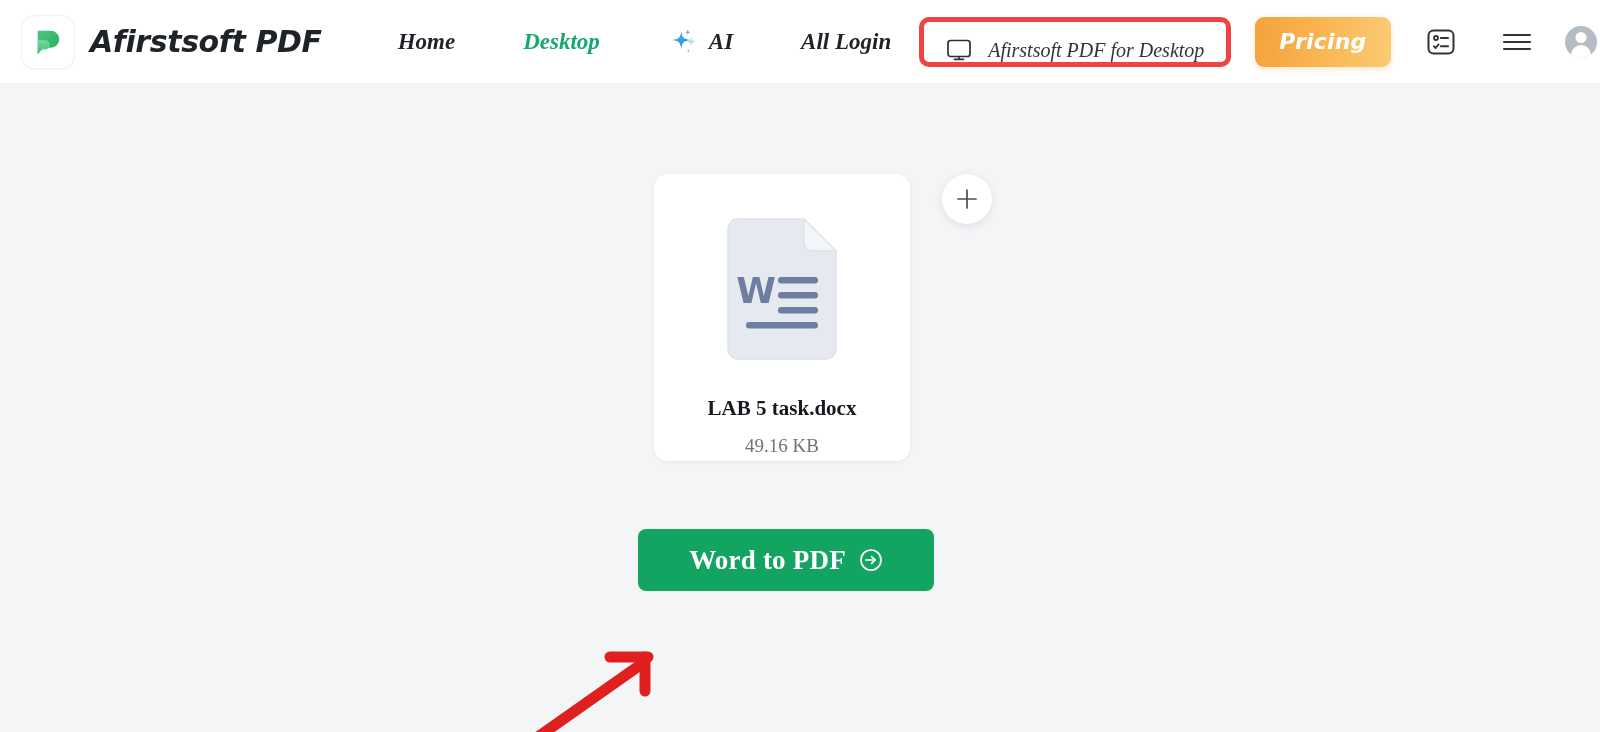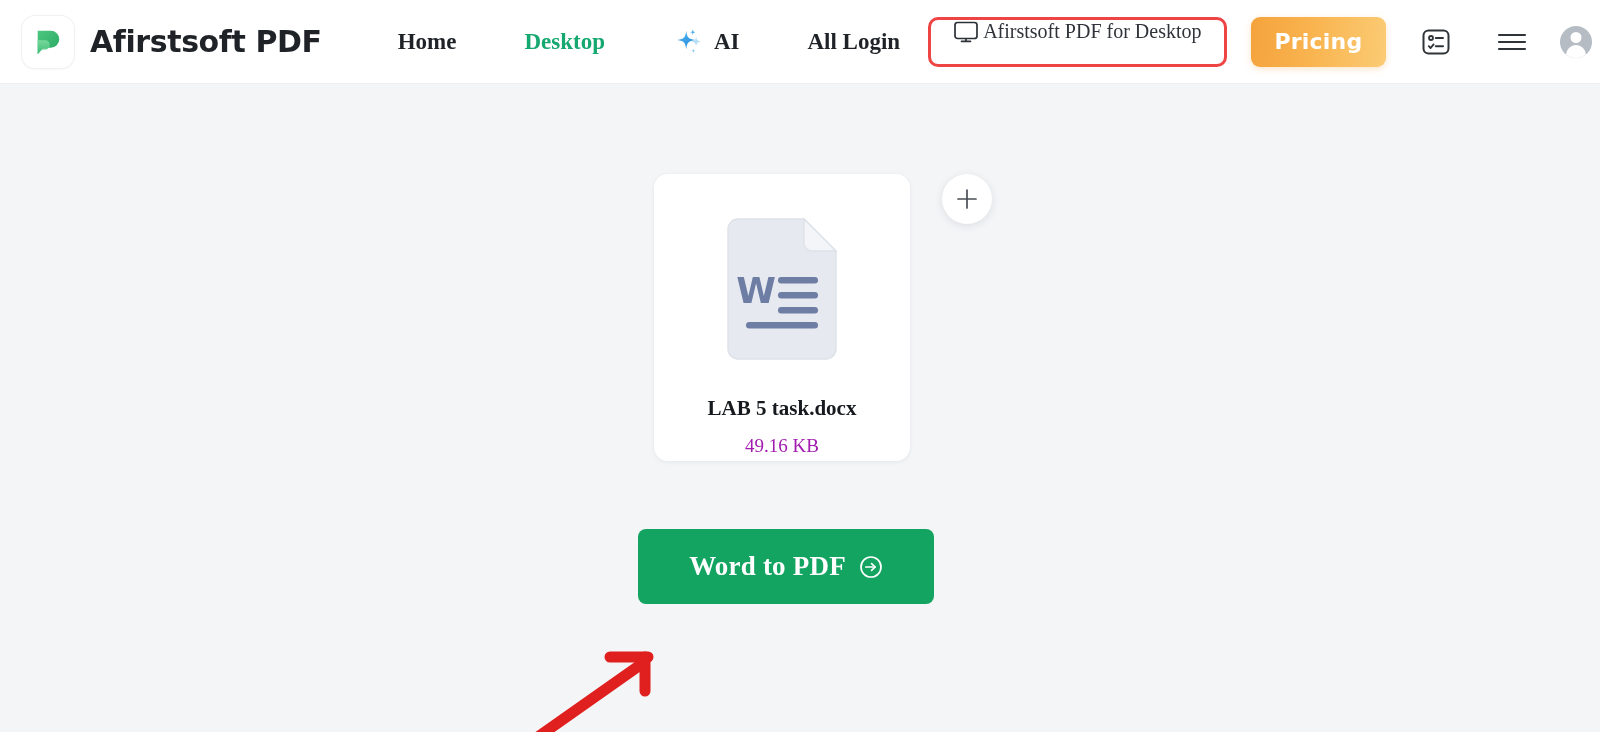--- a/index.html
+++ b/index.html
@@ -18,20 +18,21 @@
 
   
   .header {
     height: 84px;
     width: 100%;
     background: #ffffff;
     display: flex;
     align-items: center;
     border-bottom: 1px solid #eef0f3;
     position: relative;
+    font-style: italic;
   }
 
   .brand {
     display: flex;
     align-items: center;
     margin-left: 22px;
     gap: 16px;
   }
 
   .logo-box {
@@ -88,25 +89,25 @@
   .header-right {
     margin-left: auto;
     display: flex;
     align-items: center;
     gap: 0;
     padding-right: 16px;
   }
 
   .desktop-btn {
     display: flex;
-    align-items: flex-start;
-    gap: 4px;
+    align-items: flex-end;
+    gap: 16px;
     height: 50px;
     padding: 0 22px;
-    border: 3px solid #ef4444;
+    border: 5px solid #ef4444;
     border-radius: 10px;
     background: #fff;
     cursor: pointer;
     white-space: nowrap;
   }
 
   .desktop-btn-label {
     font-family: "Liberation Serif", serif;
     font-size: 20px;
     color: #30343a;
@@ -228,21 +229,21 @@
     font-size: 21px;
     font-weight: 700;
     color: #16191d;
     text-align: center;
   }
 
   .file-size {
     margin-top: 14px;
     font-family: "Liberation Serif", serif;
     font-size: 19px;
-    color: #a21caf;
+    color: #737373;
     text-align: center;
   }
 
   .add-btn {
     width: 50px;
     height: 50px;
     border-radius: 50%;
     background: #ffffff;
     box-shadow: 0 2px 8px rgba(20,25,40,0.10);
     margin-left: 32px;
@@ -251,21 +252,21 @@
     align-items: center;
     justify-content: center;
     cursor: pointer;
   }
 
   .convert-btn {
     position: absolute;
     left: 638px;
     top: 445px;
     width: 296px;
-    height: 75px;
+    height: 62px;
     background: #14a461;
     border-radius: 8px;
     display: flex;
     align-items: center;
     justify-content: center;
     gap: 13px;
     cursor: pointer;
     z-index: 2;
   }
 

